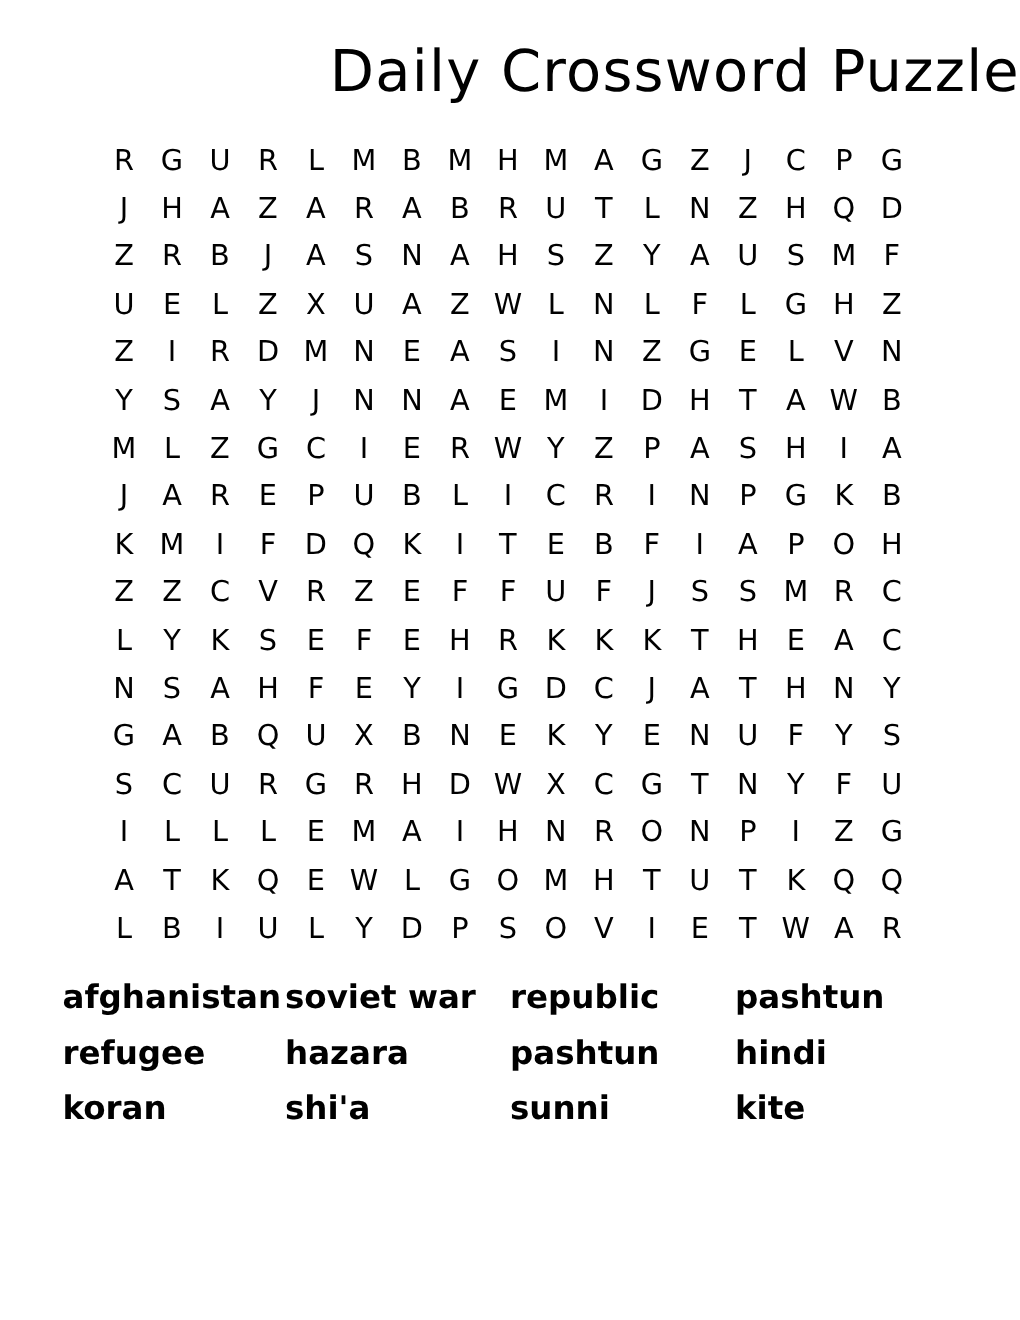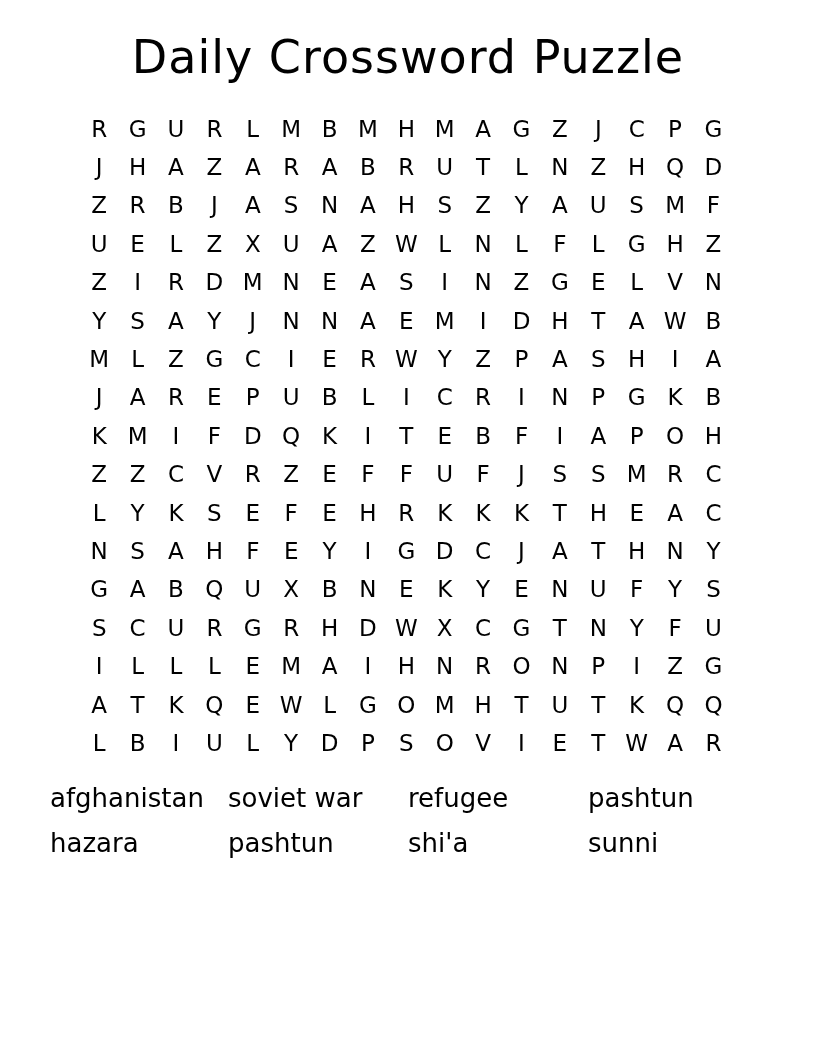--- a/index.html
+++ b/index.html
@@ -19,21 +19,21 @@
     width: 816px;
     height: 1056px;
     background: #ffffff;
   }
   .title {
     position: absolute;
     top: 30px;
     left: 0;
     width: 100%;
     margin: 0;
-    text-align: center;
+    text-align: right;
     font-size: 46px;
     font-weight: 500;
     letter-spacing: 1px;
     color: #000000;
   }
   .wordsearch-grid {
     position: absolute;
     left: 80px;
     top: 110px;
     display: grid;
@@ -54,21 +54,21 @@
     left: 50px;
     top: 776px;
     display: grid;
     grid-template-columns: 178px 180px 180px 180px;
     grid-auto-rows: 44.5px;
   }
   .word {
     display: flex;
     align-items: center;
     font-size: 26px;
-    font-weight: 400;
+    font-weight: 700;
     color: #000000;
     white-space: nowrap;
   }
 </style>
 </head>
 <body>
 
 <div class="page">
   <h1 class="title">Daily Crossword Puzzle</h1>
 
@@ -360,20 +360,24 @@
       <span class="cell">E</span>
       <span class="cell">T</span>
       <span class="cell">W</span>
       <span class="cell">A</span>
       <span class="cell">R</span>
     </div>
 
   <div class="word-list">
       <span class="word">afghanistan</span>
       <span class="word">soviet war</span>
+      <span class="word">republic</span>
+      <span class="word">pashtun</span>
       <span class="word">refugee</span>
-      <span class="word">pashtun</span>
       <span class="word">hazara</span>
       <span class="word">pashtun</span>
+      <span class="word">hindi</span>
+      <span class="word">koran</span>
       <span class="word">shi'a</span>
       <span class="word">sunni</span>
+      <span class="word">kite</span>
     </div>
 </div>
 
 </body></html>

